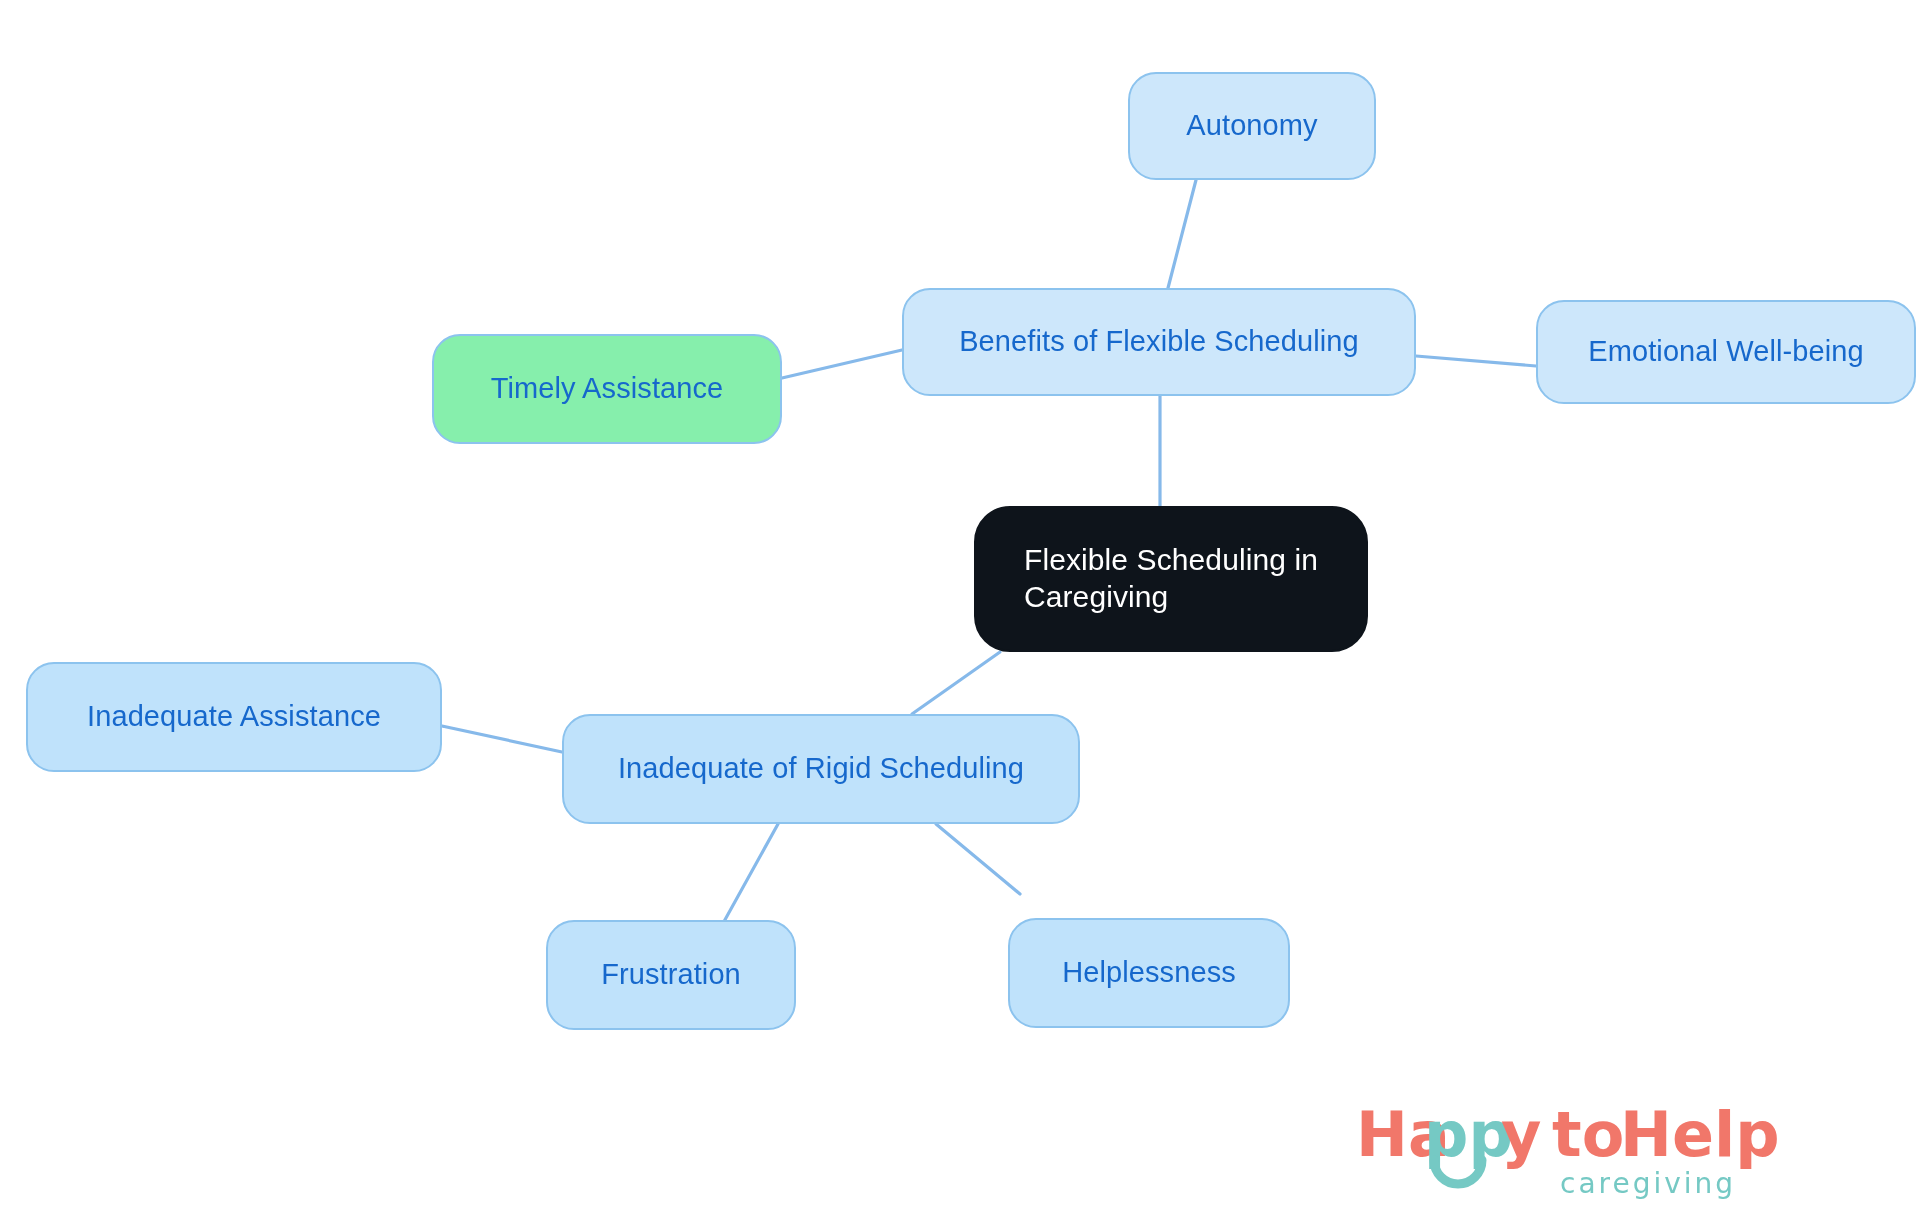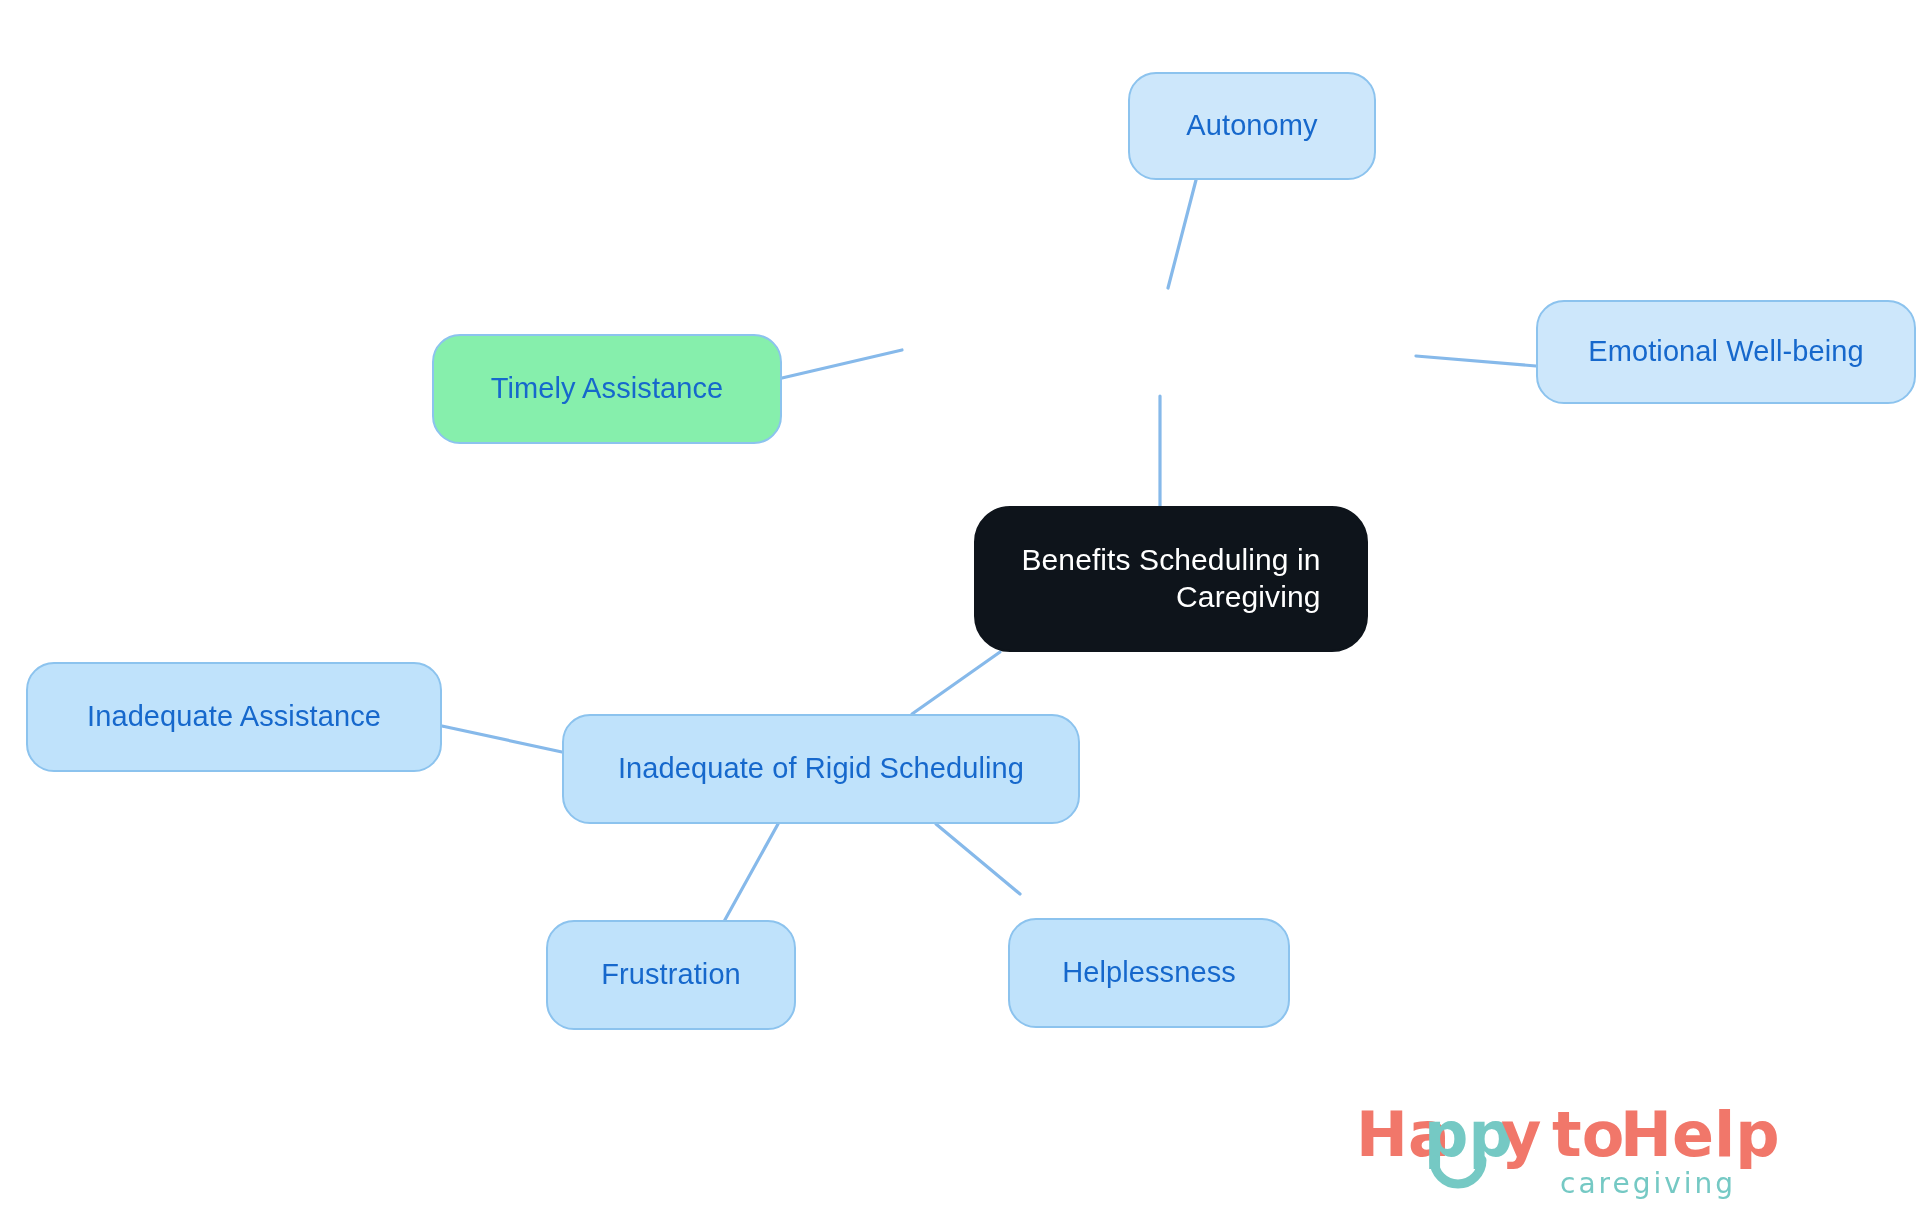--- a/index.html
+++ b/index.html
@@ -30,21 +30,21 @@
     height: 1215px;
     pointer-events: none;
   }
 
   .node {
     position: absolute;
     box-sizing: border-box;
     display: flex;
     align-items: center;
     justify-content: center;
-    text-align: right;
+    text-align: left;
     border-radius: 28px;
     line-height: 1.22;
     white-space: pre-line;
     padding: 6px 18px;
   }
 
   .node.branch,
   .node.leaf {
     background: #cde7fb;
     border: 2px solid #8cc3ee;
@@ -99,23 +99,24 @@
       <line x1="1168" y1="288" x2="1196" y2="180" stroke="#86b9ea"></line>
       <line x1="1416" y1="356" x2="1536" y2="366" stroke="#86b9ea"></line>
       <line x1="902" y1="350" x2="782" y2="378" stroke="#86b9ea"></line>
       <line x1="1000" y1="652" x2="912" y2="714" stroke="#86b9ea"></line>
       <line x1="562" y1="752" x2="442" y2="726" stroke="#86b9ea"></line>
       <line x1="778" y1="824" x2="716" y2="936" stroke="#86b9ea"></line>
       <line x1="936" y1="824" x2="1020" y2="894" stroke="#86b9ea"></line>
     </g>
   </svg>
 
-  <div class="node root" id="node-root" style="background: rgb(14, 20, 27); color: rgb(255, 255, 255);">Benefits Scheduling in
+  <div class="node root" id="node-root" style="background: rgb(14, 20, 27); color: rgb(255, 255, 255);">Flexible Scheduling in
 Caregiving</div>
 
+  <div class="node branch" id="node-benefits" style="background: rgb(205, 231, 251); color: rgb(22, 104, 204);">Benefits of Flexible Scheduling</div>
 
   <div class="node branch" id="node-autonomy" style="background: rgb(205, 231, 251); color: rgb(22, 104, 204);">Autonomy</div>
 
   <div class="node branch" id="node-emotional" style="background: rgb(205, 231, 251); color: rgb(22, 104, 204);">Emotional Well-being</div>
 
   <div class="node branch" id="node-timely" style="background: #86efac; color: rgb(22, 104, 204);">Timely Assistance</div>
 
   <div class="node leaf" id="node-challenges" style="background: rgb(191, 226, 251); color: rgb(22, 104, 204);">Inadequate of Rigid Scheduling</div>
 
   <div class="node leaf" id="node-inadequate" style="background: rgb(191, 226, 251); color: rgb(22, 104, 204);">Inadequate Assistance</div>

